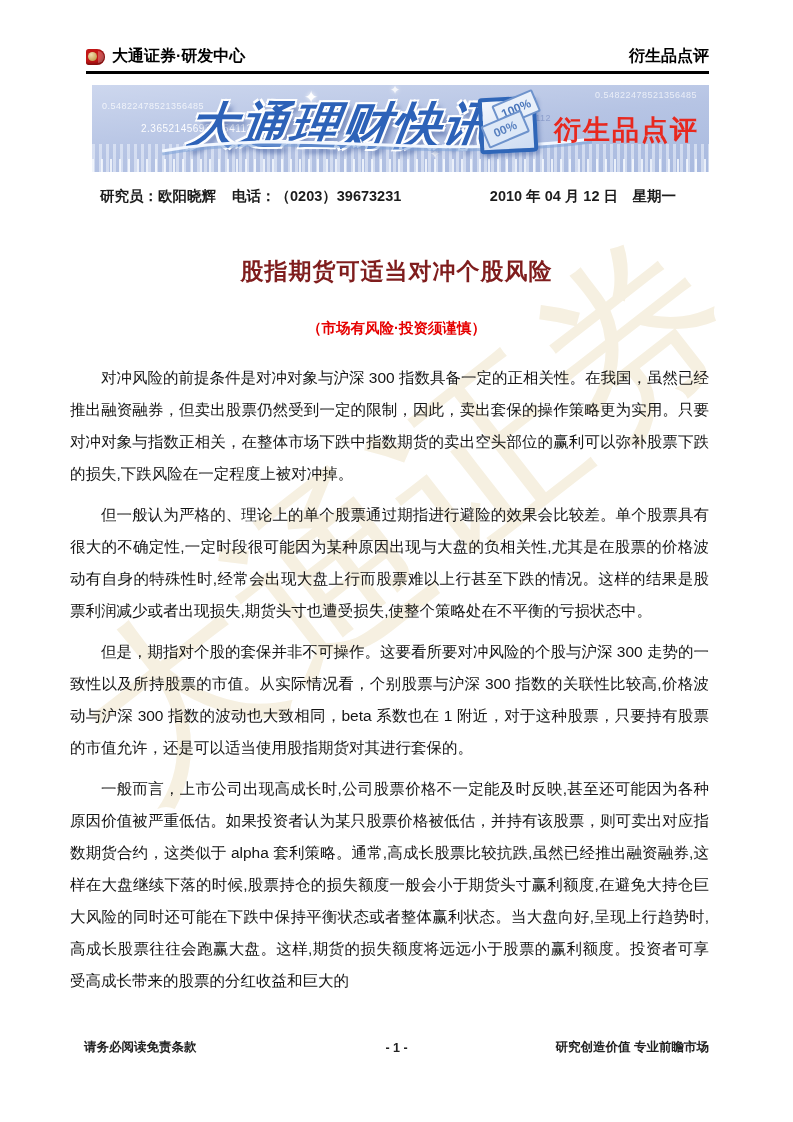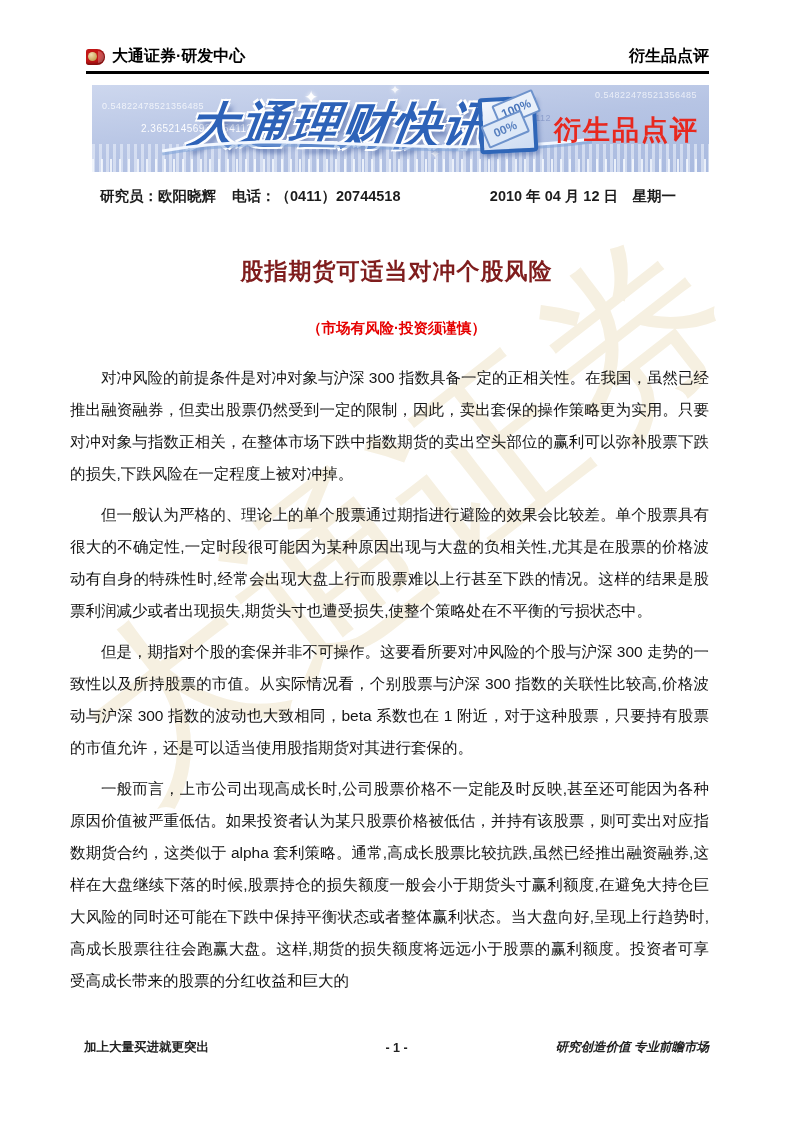--- a/index.html
+++ b/index.html
@@ -115,21 +115,21 @@
   }
   .body p { text-indent:2em; margin-bottom:9px; }
   
   .footer {
     position:absolute; left:84px; right:84px; bottom:66px;
     display:flex; align-items:center;
     font-size:12.5px; font-weight:bold; color:#222; z-index:1;
   }
   .footer span { flex:1; }
   .f-center { text-align:center; }
-  .f-right  { text-align:right;font-style:italic; }
+  .f-right  { text-align:right; }
 </style>
 </head>
 <body>
 
 <div class="page">
 
   <div class="watermark">大通证券</div>
 
   <div class="content">
 
@@ -161,36 +161,36 @@
       <div class="monitor">
         <div class="tag tag1">100%</div>
         <div class="tag tag2">00%</div>
       </div>
       <div class="banner-badge">衍生品点评</div>
     </div>
 
     <div class="meta">
       <div class="meta-left">
         <span>研究员：欧阳晓辉</span>
-        <span>电话：（0411）20744518</span>
+        <span>电话：（0203）39673231</span>
       </div>
       <span class="meta-date">2010 年 04 月 12 日　星期一</span>
     </div>
 
     <h1 class="title">股指期货可适当对冲个股风险</h1>
     <div class="subtitle">（市场有风险·投资须谨慎）</div>
 
     <div class="body">
         <p>对冲风险的前提条件是对冲对象与沪深 300 指数具备一定的正相关性。在我国，虽然已经推出融资融券，但卖出股票仍然受到一定的限制，因此，卖出套保的操作策略更为实用。只要对冲对象与指数正相关，在整体市场下跌中指数期货的卖出空头部位的赢利可以弥补股票下跌的损失,下跌风险在一定程度上被对冲掉。</p>
         <p>但一般认为严格的、理论上的单个股票通过期指进行避险的效果会比较差。单个股票具有很大的不确定性,一定时段很可能因为某种原因出现与大盘的负相关性,尤其是在股票的价格波动有自身的特殊性时,经常会出现大盘上行而股票难以上行甚至下跌的情况。这样的结果是股票利润减少或者出现损失,期货头寸也遭受损失,使整个策略处在不平衡的亏损状态中。</p>
         <p>但是，期指对个股的套保并非不可操作。这要看所要对冲风险的个股与沪深 300 走势的一致性以及所持股票的市值。从实际情况看，个别股票与沪深 300 指数的关联性比较高,价格波动与沪深 300 指数的波动也大致相同，beta 系数也在 1 附近，对于这种股票，只要持有股票的市值允许，还是可以适当使用股指期货对其进行套保的。</p>
         <p>一般而言，上市公司出现高成长时,公司股票价格不一定能及时反映,甚至还可能因为各种原因价值被严重低估。如果投资者认为某只股票价格被低估，并持有该股票，则可卖出对应指数期货合约，这类似于 alpha 套利策略。通常,高成长股票比较抗跌,虽然已经推出融资融券,这样在大盘继续下落的时候,股票持仓的损失额度一般会小于期货头寸赢利额度,在避免大持仓巨大风险的同时还可能在下跌中保持平衡状态或者整体赢利状态。当大盘向好,呈现上行趋势时,高成长股票往往会跑赢大盘。这样,期货的损失额度将远远小于股票的赢利额度。投资者可享受高成长带来的股票的分红收益和巨大的</p>
       </div>
 
   </div>
 
   <div class="footer">
-    <span>加上大量买进就更突出</span>
+    <span>请务必阅读免责条款</span>
     <span class="f-center">- 1 -</span>
     <span class="f-right">研究创造价值 专业前瞻市场</span>
   </div>
 
 </div>
 
 </body></html>

